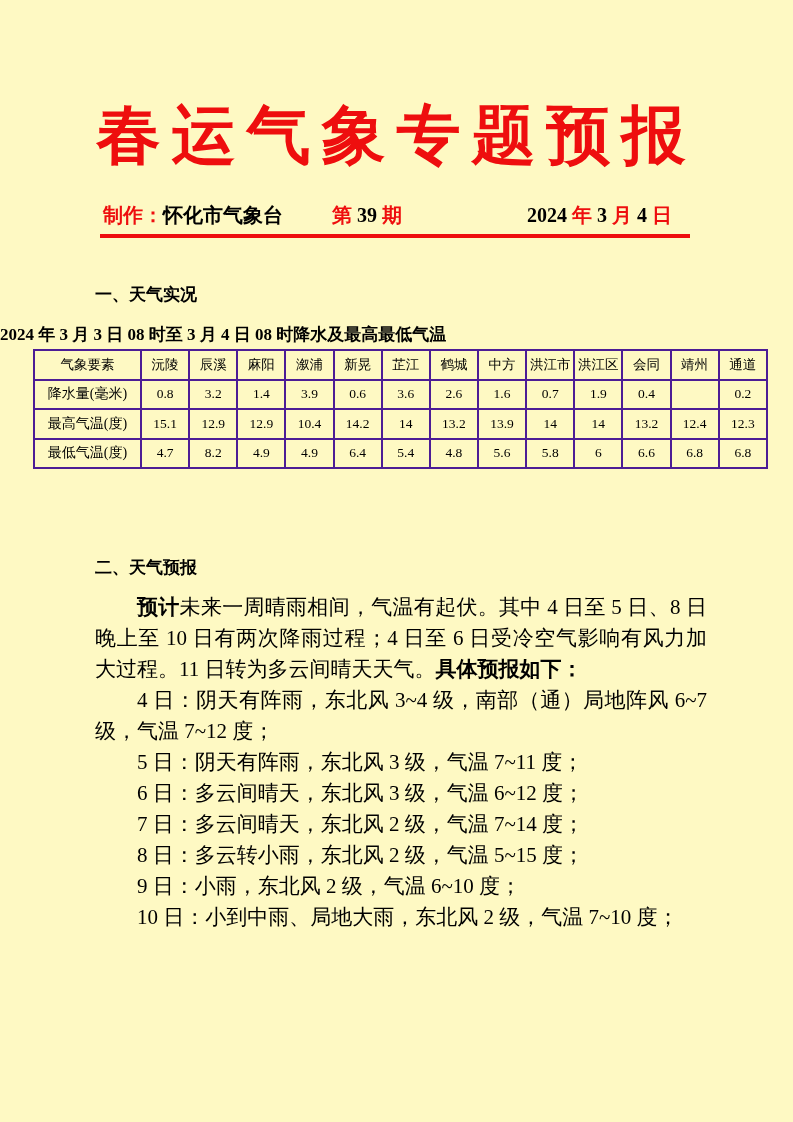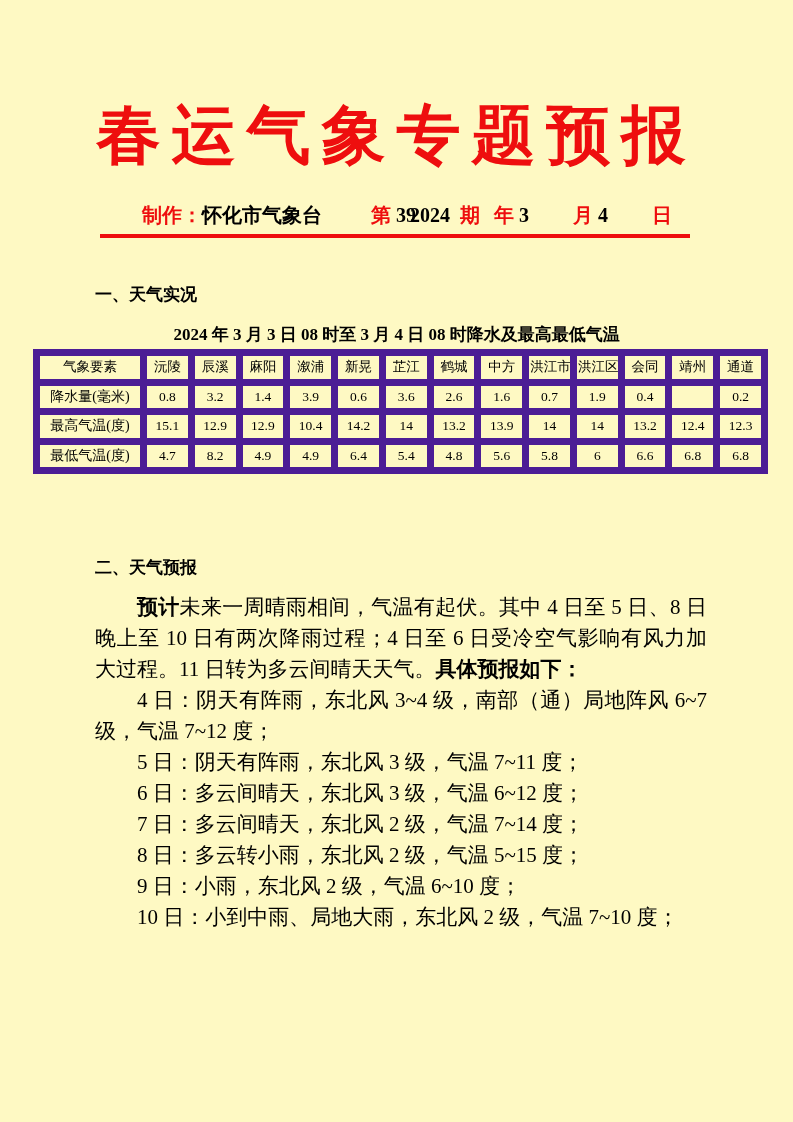--- a/index.html
+++ b/index.html
@@ -29,21 +29,21 @@
     white-space: nowrap;
   }
   .producer-row {
     position: absolute;
     top: 202px; left: 100px; width: 590px; height: 30px;
     font-size: 20px;
     font-weight: bold;
     font-family: "Liberation Serif", "DejaVu Serif", serif;
     white-space: nowrap;
   }
-  .producer-row .red { color: var(--red); margin-left: 39px; }
+  .producer-row .red { color: var(--red); }
   .producer-row .black { color: #000; }
   .producer { position: absolute; left: 3px; top: 0; }
   .issue { position: absolute; left: 232px; top: 0; }
   .issue-date { position: absolute; right: 18px; top: 0; }
   .red-rule {
     position: absolute;
     top: 234px; left: 100px; width: 590px; height: 4px;
     background: var(--red);
   }
   .sec-heading {
@@ -53,34 +53,34 @@
     font-weight: bold;
     color: #000;
     font-family: "Liberation Sans", "DejaVu Sans", sans-serif;
     white-space: nowrap;
   }
   .sec1 { top: 283px; }
   .sec2 { top: 556px; }
   .table-title {
     position: absolute;
     top: 323px; left: 0; width: 100%;
-    text-align: center;
+    text-align: left;
     font-size: 17px;
     font-weight: bold;
     white-space: nowrap;
   }
   table.weather {
     position: absolute;
     top: 349px; left: 33px;
     width: 735px;
     border-collapse: collapse;
     table-layout: fixed;
   }
   table.weather td {
-    border: 7px solid #4c1d95;
+    border: 2px solid #4c1d95;
     text-align: center;
     vertical-align: middle;
     height: 29.5px;
     padding: 0 1px;
     font-size: 13.5px;
     font-family: "Liberation Serif", "DejaVu Serif", serif;
     overflow: hidden;
     white-space: nowrap;
   }
   table.weather td.row-label { font-size: 14px; }

